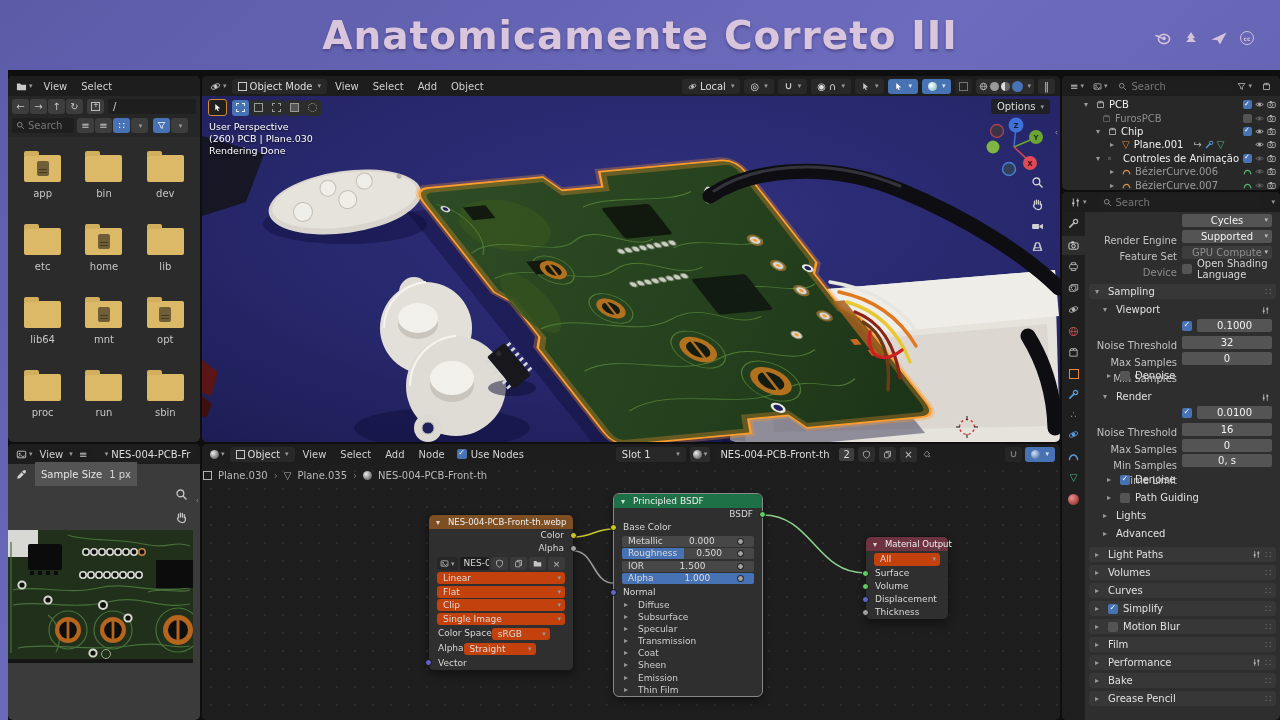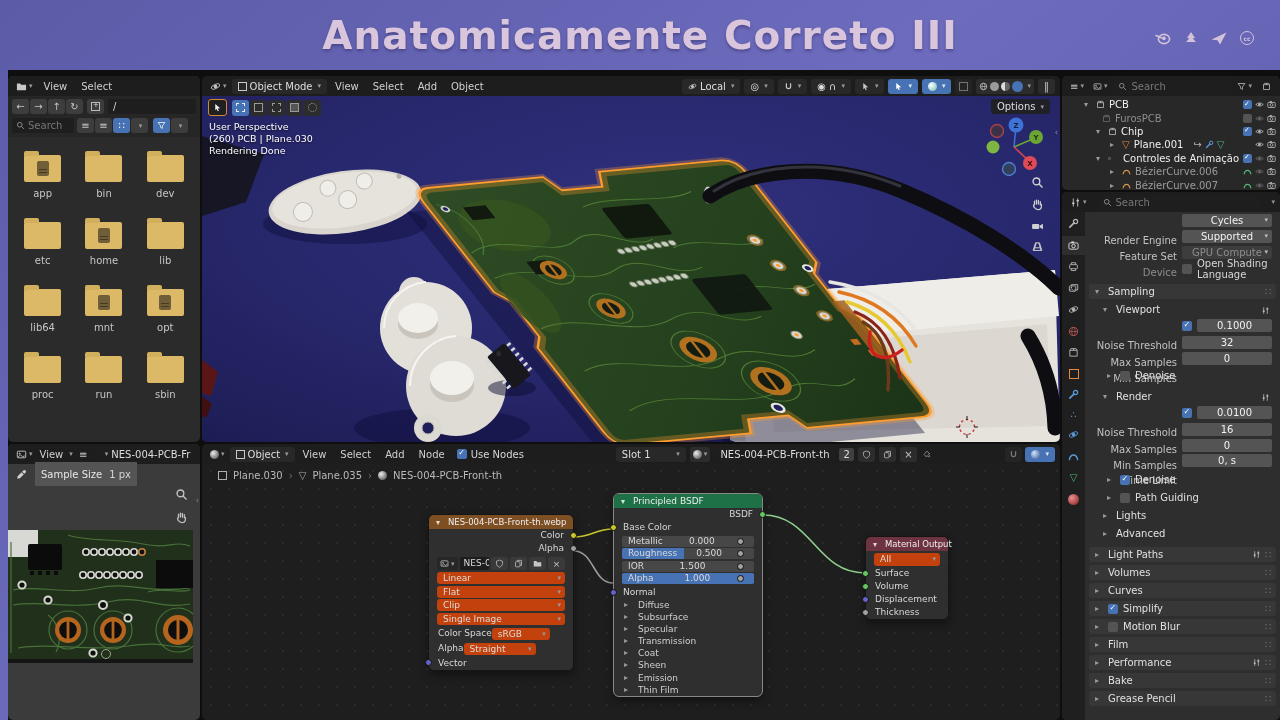--- a/index.html
+++ b/index.html
@@ -49,21 +49,21 @@
   .nslider span { position:relative; z-index:1; }
   .ncol { height:12.2px; line-height:12.2px; padding:0 10px; color:#cfcfcf; display:flex; gap:6px; align-items:center; }
   
   .orow { display:flex; align-items:center; height:13.4px; gap:4px; padding-right:4px; white-space:nowrap; }
   .orow .right { margin-left:auto; display:flex; align-items:center; gap:3px; }
   .cb-s { width:9px; height:9px; }
   .cb-s.on::after { font-size:7px; left:1px; top:-0.5px; }
   .dimmed { opacity:.45; }
   .sph { width:9px; height:9px; border-radius:50%; background:radial-gradient(circle at 35% 35%, #ededed, #8a8a8a 55%, #3e3e3e); display:inline-block; flex:none; }
   
-  .fgrid { display:grid; grid-template-columns:repeat(3,1fr); justify-items:center; padding:13px 4px 0 4px; row-gap:18px; }
+  .fgrid { display:grid; grid-template-columns:repeat(3,1fr); justify-items:center; padding:13px 4px 0 4px; row-gap:24px; }
   .fcell { display:flex; flex-direction:column; align-items:center; width:60px; }
   .folder { position:relative; width:37px; height:27px; background:#dcb967; border-radius:2px; margin-top:5px; display:flex; align-items:center; justify-content:center; }
   .folder::before { content:""; position:absolute; top:-4px; left:0; width:15px; height:5px; background:#d2af5c; border-radius:2px 2px 0 0; }
   .fin { width:12px; height:15px; background:#6f5e38; border-radius:2px; position:relative; }
   .fin::after { content:""; position:absolute; left:2px; bottom:3px; width:8px; height:1.5px; background:#443a20; box-shadow:0 -3px 0 #443a20; }
   .flabel { margin-top:6px; color:#c6c6c6; }
   .sqicon { width:9px; height:9px; border:1px solid #c9c9c9; display:inline-block; flex:none; }
   .badge { background:#3f3f3f; border-radius:2px; padding:0 4px; height:13px; line-height:13px; color:#ddd; }
   .shade-dot { width:11px; height:11px; border-radius:50%; background:#9a9a9a; display:inline-block; }
 </style>
@@ -755,21 +755,21 @@
             <use href="#i-magnet"></use>
           </svg>
         </span>
       <span class="dd on-blue">
           <span class="sph" style="background:radial-gradient(circle at 35% 35%,#cfe2ff,#35588c);"></span>
           <span class="caret" style="color:#dce6f5;">▾</span>
         </span>
     </span>
   </div>
 
-  <div style="position:absolute;left:16px;top:26px;display:flex;align-items:center;gap:6px;color:#b9b9b9;z-index:4;">
+  <div style="position:absolute;left:1px;top:26px;display:flex;align-items:center;gap:6px;color:#b9b9b9;z-index:4;">
     <span class="sqicon" style="border-color:#b0b0b0;"></span>
     <span>Plane.030</span>
     <span style="color:#777;">›</span>
     <span style="color:#b0b0b0;">▽</span>
     <span>Plane.035</span>
     <span style="color:#777;">›</span>
     <span class="sph"></span>
     <span>NES-004-PCB-Front-th</span>
   </div>
 

